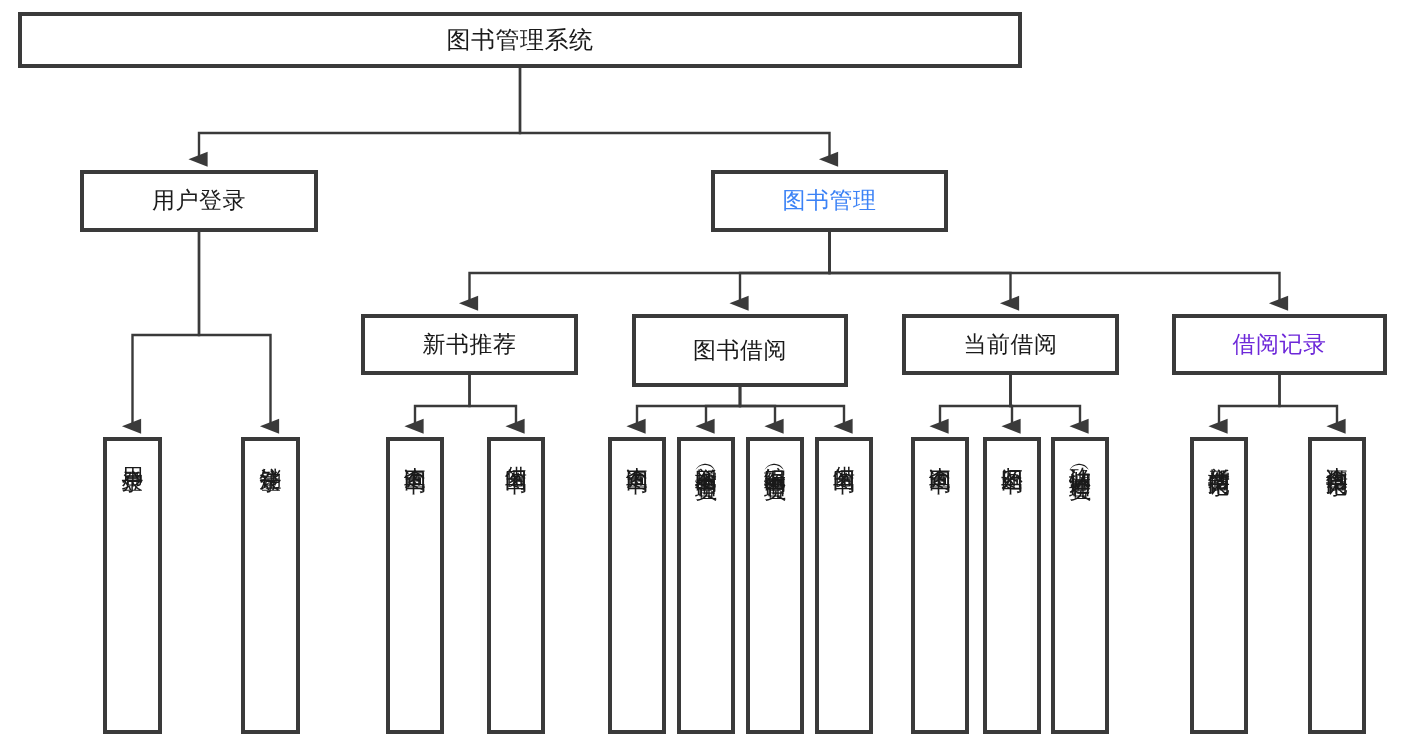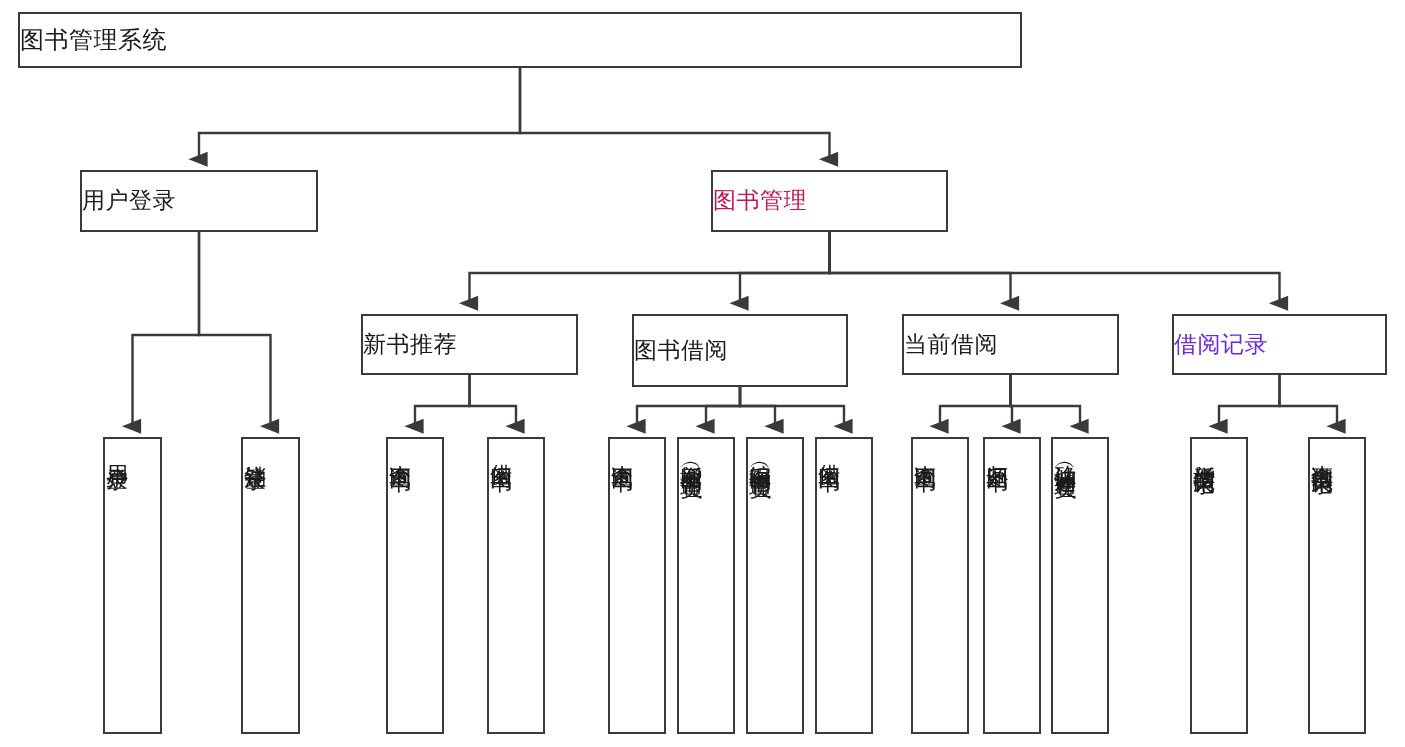--- a/index.html
+++ b/index.html
@@ -22,24 +22,24 @@
     left: 0;
     top: 0;
     width: 1405px;
     height: 747px;
     pointer-events: none;
   }
   .node {
     position: absolute;
     box-sizing: border-box;
     background: #ffffff;
-    border: 2px solid #000000;
+    border: 4px solid #000000;
     display: flex;
     align-items: center;
-    justify-content: flex-start;
+    justify-content: center;
     color: #1a1a1a;
   }
   .node .label {
     display: block;
     text-align: center;
     line-height: 1.18;
     letter-spacing: 0.5px;
   }
   .node.horiz .label {
     writing-mode: horizontal-tb;
@@ -98,21 +98,21 @@
       </g>
   </svg>
 
   <div id="node-layer">
       <div class="node horiz root" style="left: 18px; top: 12px; width: 1004px; height: 56px; border-color: rgb(58, 58, 58); background: rgb(255, 255, 255); color: rgb(26, 26, 26);">
         <span class="label">图书管理系统</span>
       </div>
       <div class="node horiz" style="left: 80px; top: 170px; width: 238px; height: 62px; border-color: rgb(58, 58, 58); background: rgb(255, 255, 255); color: rgb(26, 26, 26);">
         <span class="label">用户登录</span>
       </div>
-      <div class="node horiz" style="left: 711px; top: 170px; width: 237px; height: 62px; border-color: rgb(58, 58, 58); background: rgb(255, 255, 255); color: #be185d;">
+      <div class="node horiz" style="left: 711px; top: 170px; width: 237px; height: 62px; border-color: rgb(58, 58, 58); background: rgb(255, 255, 255); color: #3b82f6;">
         <span class="label">图书管理</span>
       </div>
       <div class="node horiz" style="left: 361px; top: 314px; width: 217px; height: 61px; border-color: rgb(58, 58, 58); background: rgb(255, 255, 255); color: rgb(26, 26, 26); font-family: Liberation Serif, serif;">
         <span class="label">新书推荐</span>
       </div>
       <div class="node horiz" style="left: 632px; top: 314px; width: 216px; height: 73px; border-color: rgb(58, 58, 58); background: rgb(255, 255, 255); color: rgb(26, 26, 26);">
         <span class="label">图书借阅</span>
       </div>
       <div class="node horiz" style="left: 902px; top: 314px; width: 217px; height: 61px; border-color: rgb(58, 58, 58); background: rgb(255, 255, 255); color: rgb(26, 26, 26);">
         <span class="label">当前借阅</span>

